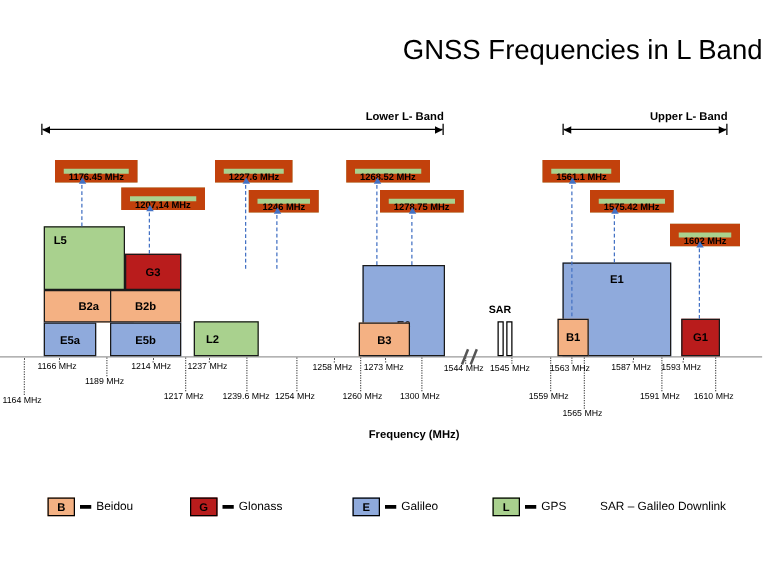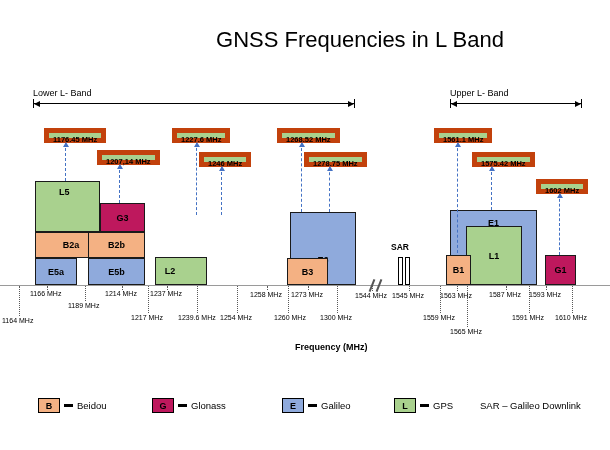--- a/index.html
+++ b/index.html
@@ -1,39 +1,39 @@
 <!DOCTYPE html>
 <html><head>
 <meta charset="utf-8">
 <style>
   *{box-sizing:border-box;margin:0;padding:0}
   html,body{background:#fff}
   body{font-family:"Liberation Sans",sans-serif;color:#000}
   .canvas{position:relative;width:610px;height:450px;background:#fff;overflow:hidden}
 
-  .title{position:absolute;left:110px;top:27px;width:500px;text-align:center;font-size:22px;color:#000}
+  .title{position:absolute;left:110px;top:27px;width:500px;text-align:right;font-size:22px;color:#000}
 
-  .span-label{position:absolute;font-size:9px;font-weight:normal;text-align:left;color:#000}
+  .span-label{position:absolute;font-size:9px;font-weight:bold;text-align:right;color:#000}
   .span-arrow{position:absolute;height:9px}
   .span-arrow::before,.span-arrow::after{content:'';position:absolute;top:0;width:1px;height:9px;background:#000}
   .span-arrow::before{left:0}
   .span-arrow::after{right:0}
   .span-line{position:absolute;left:1px;right:1px;top:4px;border-top:1px solid #000}
   .span-line::before{content:'';position:absolute;left:0;top:-3.5px;border-top:3px solid transparent;border-bottom:3px solid transparent;border-right:6px solid #000}
   .span-line::after{content:'';position:absolute;right:0;top:-3.5px;border-top:3px solid transparent;border-bottom:3px solid transparent;border-left:6px solid #000}
 
   .block{position:absolute;border:1px solid #1a1a1a;display:flex;align-items:center;justify-content:center;font-size:9px;font-weight:bold;color:#000}
   .bg-gps{background:#A9D18E}
-  .bg-glonass{background:#be185d}
+  .bg-glonass{background:#b91c1c}
   .bg-beidou{background:#F4B183}
   .bg-galileo{background:#8FAADC}
-  .label-topleft{align-items:flex-start !important;justify-content:flex-start !important;padding:5px 0 0 23px}
+  .label-topleft{align-items:flex-start !important;justify-content:flex-start !important;padding:5px 0 0 7px}
   .label-top{align-items:flex-start !important;padding-top:7px}
 
-  .freq-label{position:absolute;background:#A9D18E;border:5px solid #c2410c;font-size:7.5px;font-weight:bold;padding:2px 4px;white-space:nowrap;color:#000;height:15px;line-height:9px}
+  .freq-label{position:absolute;background:#A9D18E;border:7px solid #c2410c;font-size:7.5px;font-weight:bold;padding:2px 4px;white-space:nowrap;color:#000;height:15px;line-height:9px}
 
   .dash-arrow{position:absolute;width:0;border-left:1px dashed #4472C4}
   .dash-arrow::before{content:'';position:absolute;left:-3.5px;top:-1px;border-left:3px solid transparent;border-right:3px solid transparent;border-bottom:5px solid #4472C4}
 
   .axis-line{position:absolute;left:0;top:285px;width:610px;height:1px;background:#9a9a9a}
   .break-mark{position:absolute;width:2px;height:13px;background:#555;transform:rotate(22deg)}
 
   .tick-label{position:absolute;font-size:7px;color:#000;white-space:nowrap}
   .leader{position:absolute;width:0;border-left:1px dotted #595959}
 
@@ -71,21 +71,20 @@
   <div class="block bg-beidou" style="left:35px;top:232px;width:72px;height:26px">B2a</div>
   <div class="block bg-beidou" style="left:88px;top:232px;width:57px;height:26px">B2b</div>
   <div class="block bg-galileo" style="left:35px;top:258px;width:42px;height:27px">E5a</div>
   <div class="block bg-galileo" style="left:88px;top:258px;width:57px;height:27px">E5b</div>
 
   <div class="block bg-gps" style="left:155px;top:257px;width:52px;height:28px;padding-right:22px">L2</div>
   <div class="block bg-galileo" style="left:290px;top:212px;width:66px;height:73px;align-items:flex-start;padding-top:42px">E6</div>
   <div class="block bg-beidou" style="left:287px;top:258px;width:41px;height:27px">B3</div>
 
   <div class="block bg-galileo label-top" style="left:450px;top:210px;width:87px;height:75px">E1</div>
-  <div class="block bg-gps" style="left:466px;top:226px;width:56px;height:59px">L1</div>
   <div class="block bg-beidou" style="left:446px;top:255px;width:25px;height:30px">B1</div>
   <div class="block bg-glonass" style="left:545px;top:255px;width:31px;height:30px">G1</div>
 
   <div class="sar-label" style="left:391px;top:242px">SAR</div>
   <div class="sar-bar" style="left:398px"></div>
   <div class="sar-bar" style="left:405px"></div>
 
   <div class="freq-label" style="left:44px;top:128px">1176.45 MHz</div>
   <div class="freq-label" style="left:97px;top:150px">1207,14 MHz</div>
   <div class="freq-label" style="left:172px;top:128px">1227.6 MHz</div>

